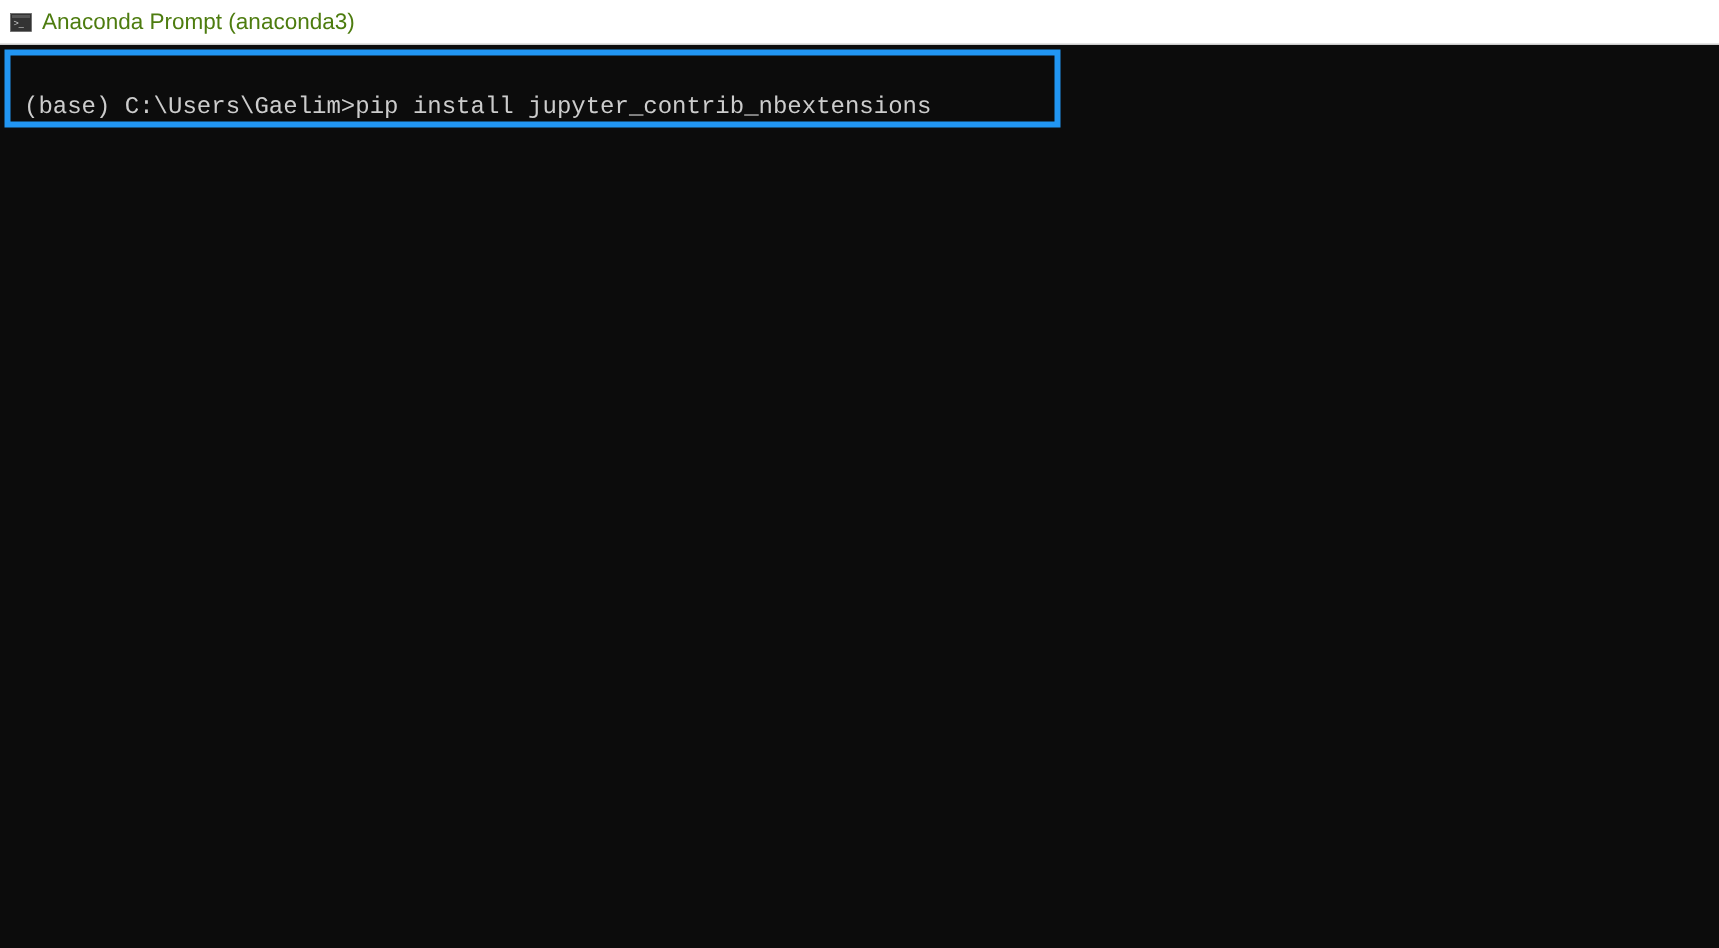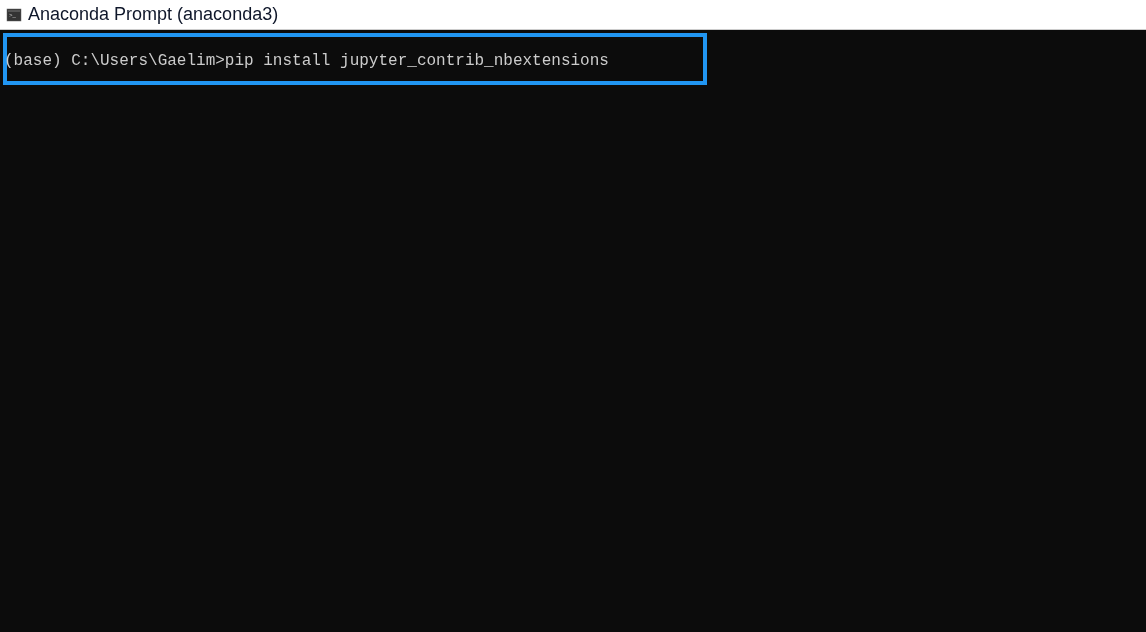--- a/index.html
+++ b/index.html
@@ -28,46 +28,47 @@
       margin-right: 6px;
       display: flex;
       align-items: center;
       justify-content: center;
     }
     .title-icon svg {
       width: 16px;
       height: 16px;
     }
     .title-text {
-      font-size: 18px;
-      color: #0f172a;
+      font-size: 15px;
+      color: #4d7c0f;
     }
     .terminal-area {
       background: #0c0c0c;
       height: 602px;
       position: relative;
       font-family: Consolas, 'Courier New', monospace;
       font-size: 16px;
       color: #cccccc;
     }
     .highlight-box {
       position: absolute;
       top: 3px;
       left: 3px;
       width: 704px;
       height: 52px;
       border: 4px solid #2196F3;
       box-sizing: border-box;
     }
     .command-line {
       position: absolute;
-      top: 22px;
+      top: 32px;
       left: 4px;
       white-space: nowrap;
       color: #cccccc;
+      padding-left: 12px;
     }
     .prompt-text {
       color: #cccccc;
     }
     .command-text {
       color: #cccccc;
     }
   </style>
 </head>
 <body>

